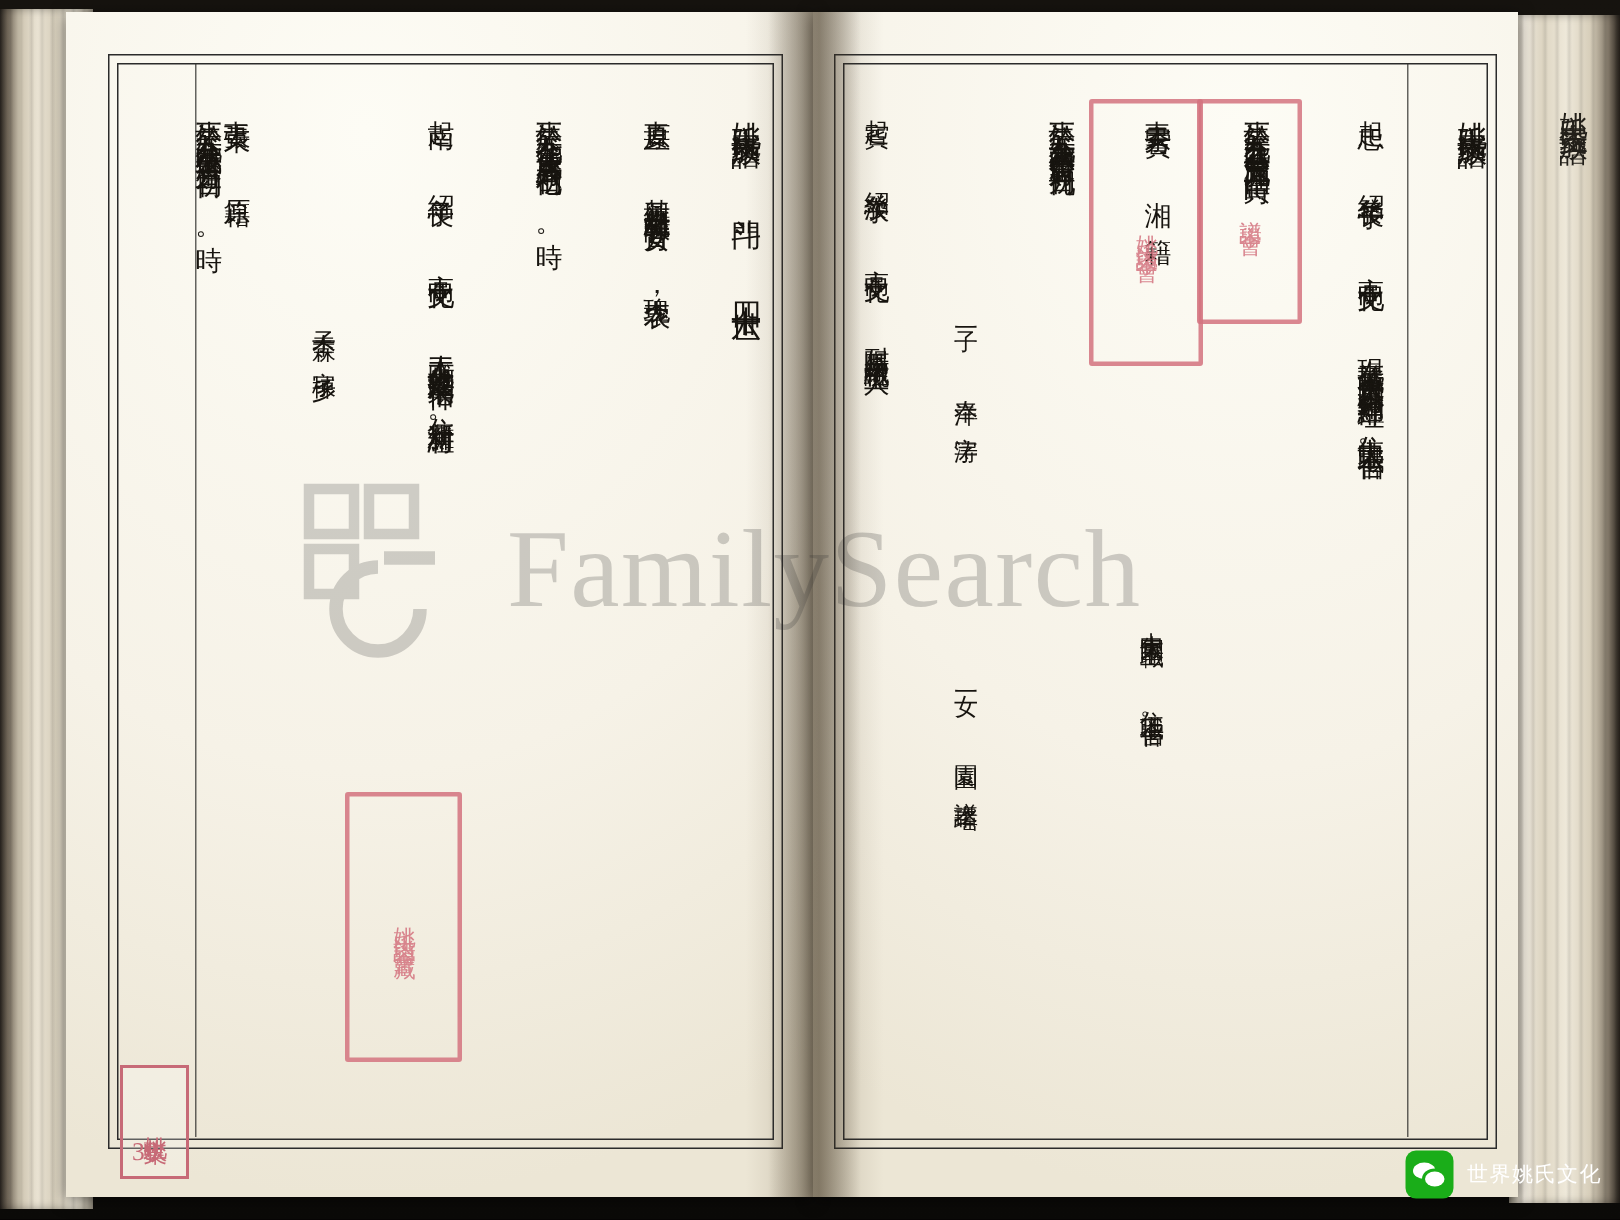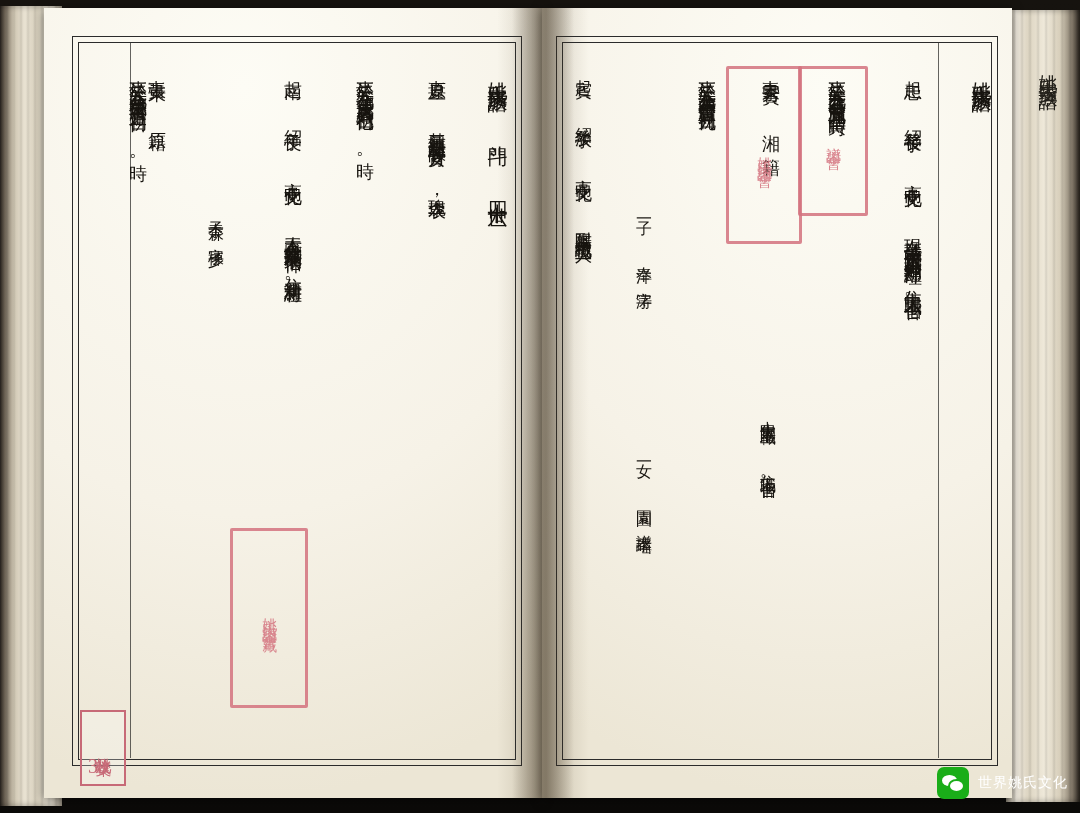--- a/index.html
+++ b/index.html
@@ -232,21 +232,21 @@
       <div class="col sz18 ink" style="right:96px; top:58px; height:660px;">妻原旦  黃興鎮新灘村陳昏方女  瑰李农，</div>
       <div class="col sz18 ink" style="right:168px; top:58px; height:660px;">生於公元一九七〇年庚戌農曆六月初七日  時。</div>
       <div class="col sz18 ink" style="right:240px; top:58px; height:680px;">起南  紹良子  高中文化  木工有雕刻技能羣衆信仰，住新灘村組。</div>
       <div class="col sz16 ink" style="right:318px; top:200px; height:300px;">子奉森 字棟彡</div>
       <div class="col sz18 ink" style="right:376px; top:58px; height:660px;">妻張東  原籍
 生於公元一九六八年戊甲農曆十一月初二日  時。</div>
 
       <div class="seal" style="left:186px; top:520px; width:78px; height:180px;">姚氏譜學會藏</div>
 
       <div class="folio">姚收集</div>
-      <div style="position:absolute; left:44px; bottom:20px; color:#c76a77; font-size:20px; font-family:'Liberation Serif',serif;">39</div>
+      <div style="position:absolute; left:44px; bottom:20px; color:#c76a77; font-size:17px; font-family:'Liberation Serif',serif;">39</div>
     </div>
 
     <div class="leaf leaf-right">
       <div class="frame" style="left:14px;top:28px;width:440px;height:728px;"></div>
       <div class="frame" style="left:20px;top:34px;width:428px;height:716px;"></div>
 
       <div class="vrule" style="left:396px; top:34px; height:716px;"></div>
 
       <div class="col sz20 ink" style="right:20px; top:58px; height:600px;">姚氏宗支族譜</div>
       <div class="col sz18 ink" style="right:90px; top:58px; height:680px;">起忠  紹發長子  高中文化  現在益城市中大集團公司外銷部經理，住中大職工宿舍。</div>
@@ -258,20 +258,32 @@
       <div class="col sz17 ink" style="right:420px; top:58px; height:680px;">起賓  紹發次子  高中文化  耐陽县紡織机噿工人，</div>
 
       <div class="seal" style="left:184px; top:58px; width:76px; height:178px;">姚氏譜學會</div>
       <div class="seal" style="left:256px; top:58px; width:70px; height:150px;">譜學會</div>
     </div>
 
     <div class="gutter"></div>
 
     <div class="spine-label" style="right:18px; top:60px;">姚氏宗支族譜</div>
 
+    <div class="watermark">
+      <div class="wm-mark">
+        <svg viewBox="0 0 120 120" width="120" height="120" aria-hidden="true">
+          <rect x="6" y="6" width="30" height="30" fill="none" stroke="#3a3a3a" stroke-width="7"></rect>
+          <rect x="46" y="6" width="30" height="30" fill="none" stroke="#3a3a3a" stroke-width="7"></rect>
+          <rect x="6" y="46" width="30" height="30" fill="none" stroke="#3a3a3a" stroke-width="7"></rect>
+          <path d="M52 58 a28 28 0 1 0 28 28" fill="none" stroke="#3a3a3a" stroke-width="9"></path>
+          <path d="M56 52 h34" stroke="#3a3a3a" stroke-width="9" fill="none"></path>
+        </svg>
+      </div>
+      <div class="wm-text">FamilySearch</div>
+    </div>
 
     <div class="badge">
       <div class="wechat-icon"></div>
       <span>世界姚氏文化</span>
     </div>
 
   </div>
 </div>
 
 </body></html>

